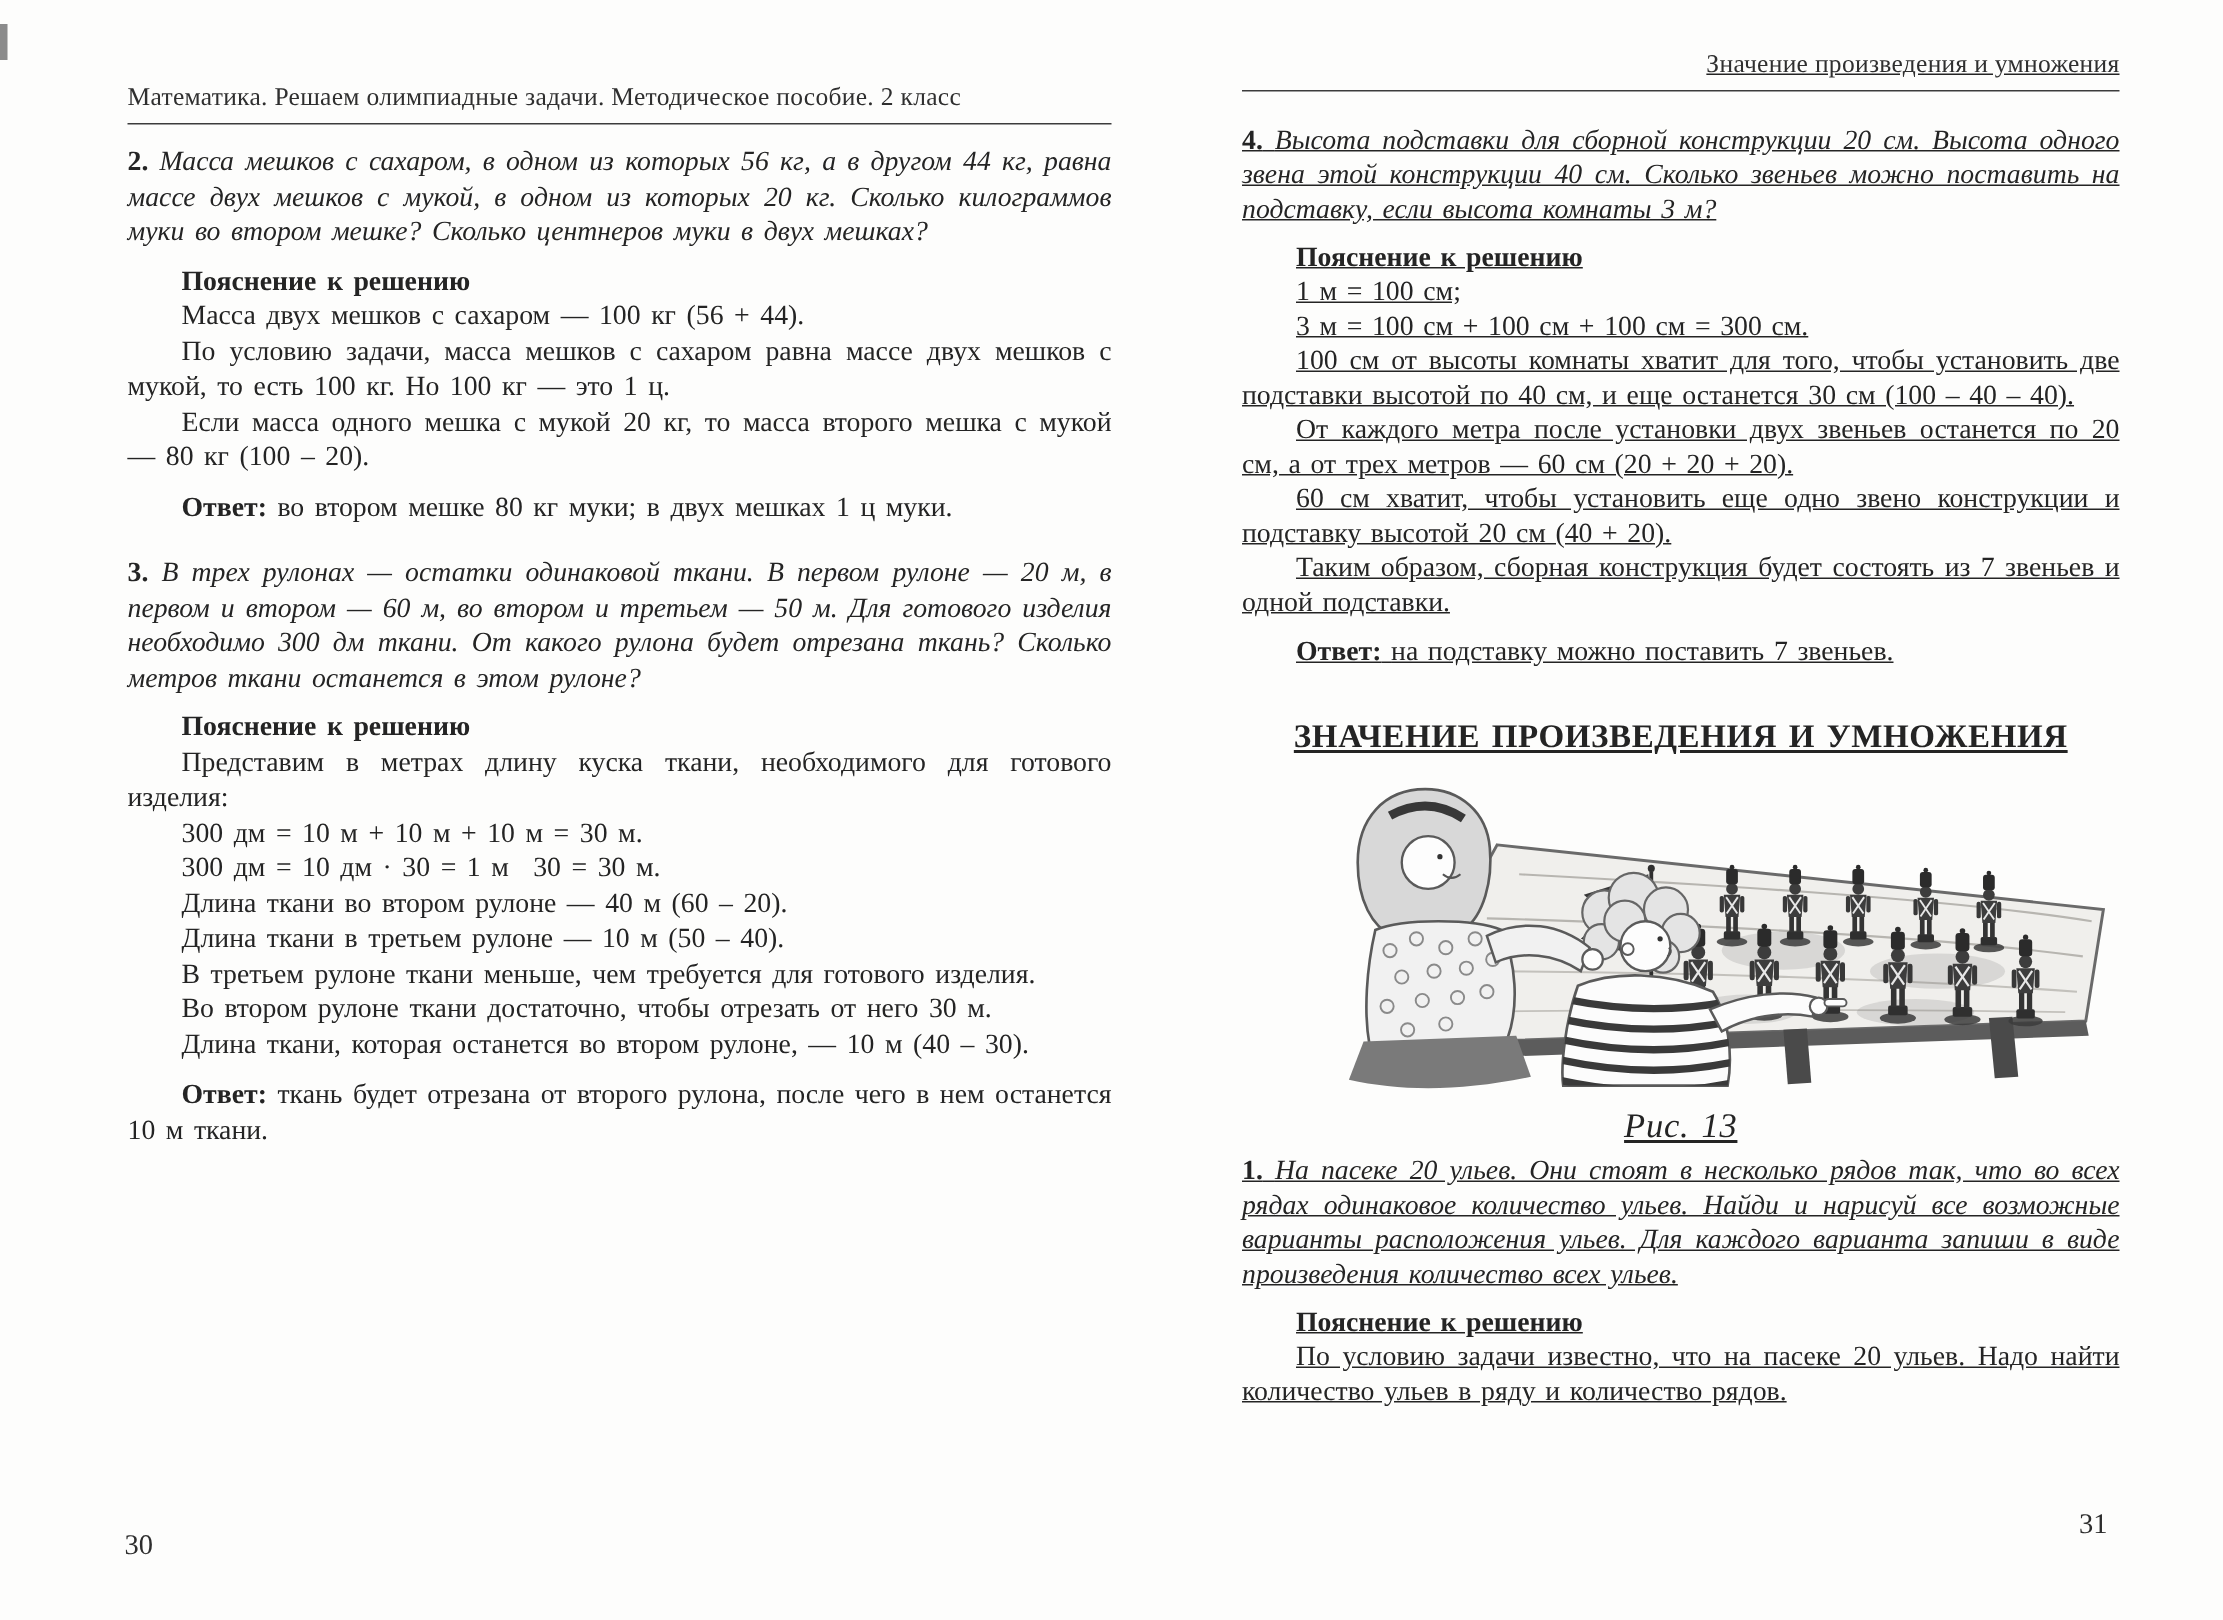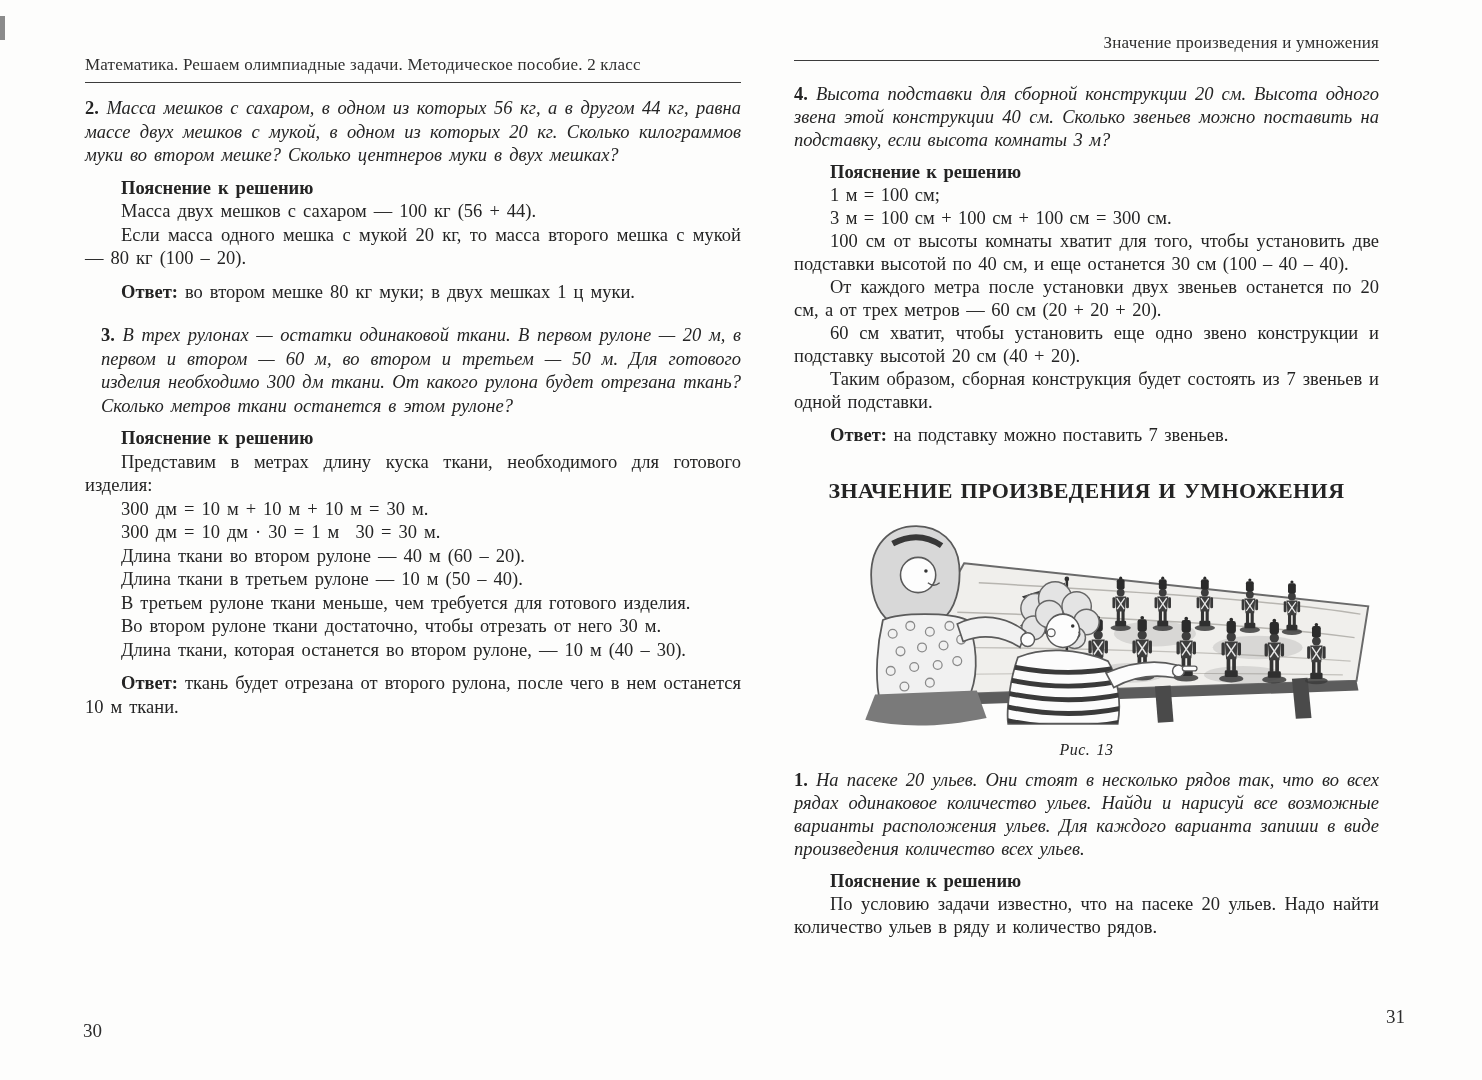--- a/index.html
+++ b/index.html
@@ -4,63 +4,64 @@
 <style>
   html,body{margin:0;padding:0;}
   body{
     width:1482px;height:1080px;position:relative;overflow:hidden;
     background:#fdfdfc;color:#242424;
     font-family:"Liberation Serif","DejaVu Serif",serif;
   }
   .speck{position:absolute;left:0;top:16px;width:5px;height:24px;background:#2e2e2e;opacity:.55;}
   .col{position:absolute;}
   .col-left{left:85px;top:55px;width:656px;}
-  .col-right{left:794px;top:33px;width:585px;}
+  .col-right{left:828px;top:33px;width:585px;text-decoration:underline;}
   .running-head{
     font-size:17px;line-height:20px;color:#2f2f2f;
     padding-bottom:7px;border-bottom:1.6px solid #3c3c3c;margin-bottom:14px;
     letter-spacing:.2px;
   }
   .rh-right{text-align:right;}
   p{margin:0;font-size:18.5px;line-height:23.5px;text-align:justify;
     text-indent:36px;word-spacing:2.4px;hyphens:auto;}
   .col-right p{word-spacing:1.8px;line-height:23px;}
   .problem{text-indent:0;margin-top:8px;}
   .problem .ptext{font-style:italic;}
   .pnum{font-weight:700;font-style:normal;}
-  .problem-gap{margin-top:20px;margin-left:16px;}
+  .problem-gap{margin-top:20px;}
   .first-problem{margin-top:22px;}
   .expl{font-weight:700;text-align:left;margin-top:9px;}
   .ans{margin-top:10px;}
   .ans b{font-weight:700;}
   .eq{white-space:pre-line;}
   .section-title{
     font-size:22px;line-height:26px;font-weight:700;text-align:center;
     text-indent:0;margin-top:32px;letter-spacing:.4px;word-spacing:1px;
   }
   figure.figure{margin:14px 0 0 38px;padding:0;width:548px;}
   .caption{text-align:center;text-indent:0;font-style:italic;margin-top:8px;
-    font-size:16px;letter-spacing:.5px;}
+    font-size:23px;letter-spacing:.5px;}
   .page-num{position:absolute;font-size:19px;color:#2d2d2d;}
   .pn-left{left:83px;top:1020px;}
   .pn-right{left:828px;width:577px;text-align:right;top:1006px;}
 </style>
 </head>
 <body>
 
 <div class="spread">
   <div class="speck"></div>
 
   <section class="col col-left">
     <div class="running-head rh-left">Математика. Решаем олимпиадные задачи. Методическое пособие. 2 класс</div>
 
     <p class="problem"><b class="pnum">2.</b> <span class="ptext">Масса мешков с сахаром, в одном из которых 56 кг, а в другом 44 кг, равна массе двух мешков с мукой, в одном из которых 20 кг. Сколько килограммов муки во втором мешке? Сколько центнеров муки в двух мешках?</span></p>
 
     <p class="expl">Пояснение к решению</p>
     <p>Масса двух мешков с сахаром — 100 кг (56 + 44).</p>
+    <p>По условию задачи, масса мешков с сахаром равна массе двух мешков с мукой, то есть 100 кг. Но 100 кг — это 1 ц.</p>
     <p>Если масса одного мешка с мукой 20 кг, то масса второго мешка с мукой — 80 кг (100 – 20).</p>
 
     <p class="ans"><b>Ответ:</b> <span>во втором мешке 80 кг муки; в двух мешках 1 ц муки.</span></p>
 
     <p class="problem problem-gap"><b class="pnum">3.</b> <span class="ptext">В трех рулонах — остатки одинаковой ткани. В первом рулоне — 20 м, в первом и втором — 60 м, во втором и третьем — 50 м. Для готового изделия необходимо 300 дм ткани. От какого рулона будет отрезана ткань? Сколько метров ткани останется в этом рулоне?</span></p>
 
     <p class="expl">Пояснение к решению</p>
     <p>Представим в метрах длину куска ткани, необходимого для готового изделия:</p>
     <p class="eq">300 дм = 10 м + 10 м + 10 м = 30 м.</p>
     <p class="eq">300 дм = 10 дм · 30 = 1 м  30 = 30 м.</p>

